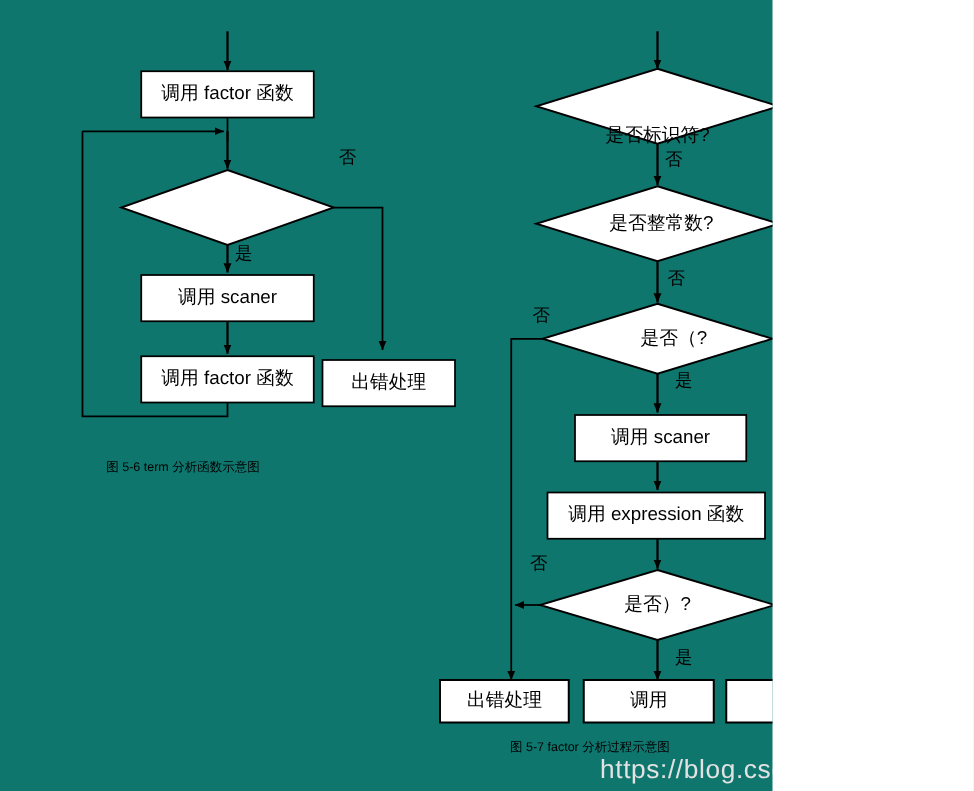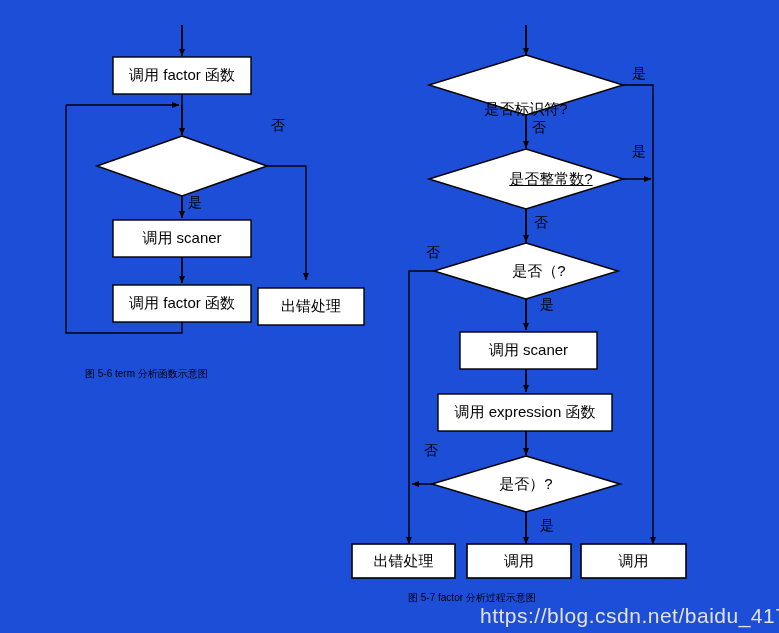--- a/index.html
+++ b/index.html
@@ -6,23 +6,23 @@
   html, body {
     margin: 0;
     padding: 0;
     background: #ffffff;
   }
   body {
     font-family: "Liberation Sans", "DejaVu Sans", sans-serif;
   }
   #stage {
     position: relative;
-    width: 779px;
+    width: 618px;
     height: 633px;
-    background: #1d4ed8;
+    background: #0f766e;
     overflow: hidden;
   }
   #stage svg {
     position: absolute;
     left: 0;
     top: 0;
   }
   .node-label {
     position: absolute;
     display: flex;
@@ -168,21 +168,21 @@
   </div>
 
   <div class="caption" style="left:85px; top:367px;">
     <span>图 5-6 term 分析函数示意图</span>
   </div>
 
   <div class="node-label" style="left:461px; top:70px; width:130px; height:30px;margin-top:24px;">
     <span>是否标识符?</span>
   </div>
 
-  <div class="node-label" style="left:486px; top:164px; width:130px; height:30px;text-decoration:underline;">
+  <div class="node-label" style="left:464px; top:164px; width:130px; height:30px;">
     <span>是否整常数?</span>
   </div>
 
   <div class="node-label" style="left:484px; top:256px; width:110px; height:30px;">
     <span>是否（?</span>
   </div>
 
   <div class="node-label" style="left:460px; top:332px; width:137px; height:37px;">
     <span>调用 scaner</span>
   </div>

